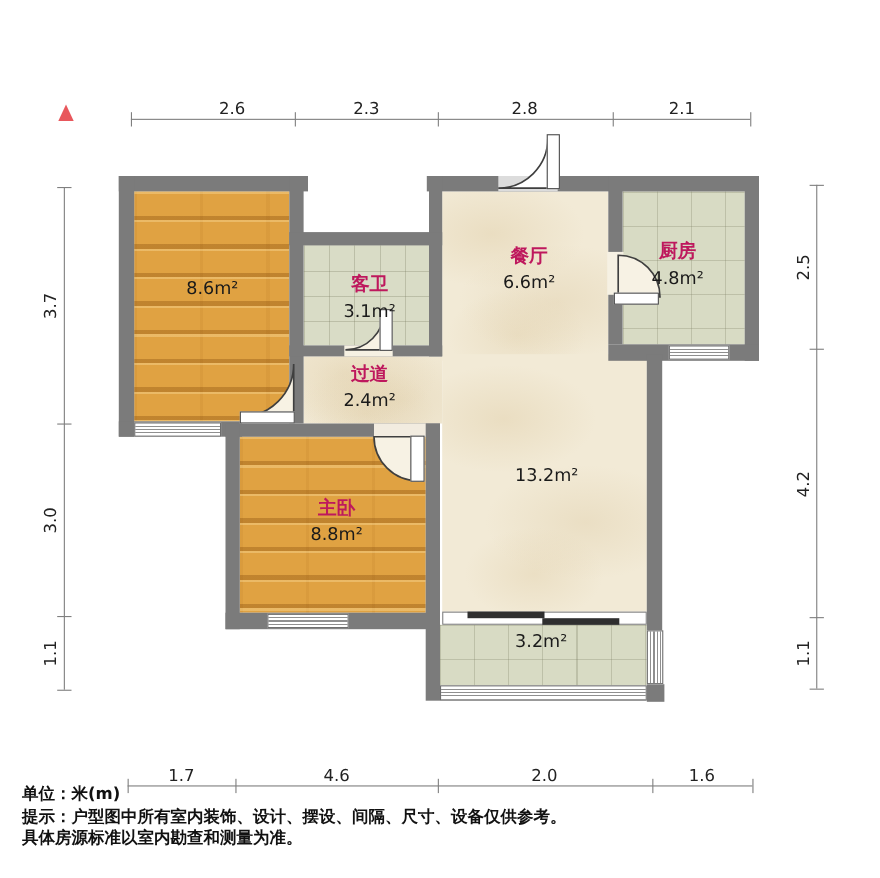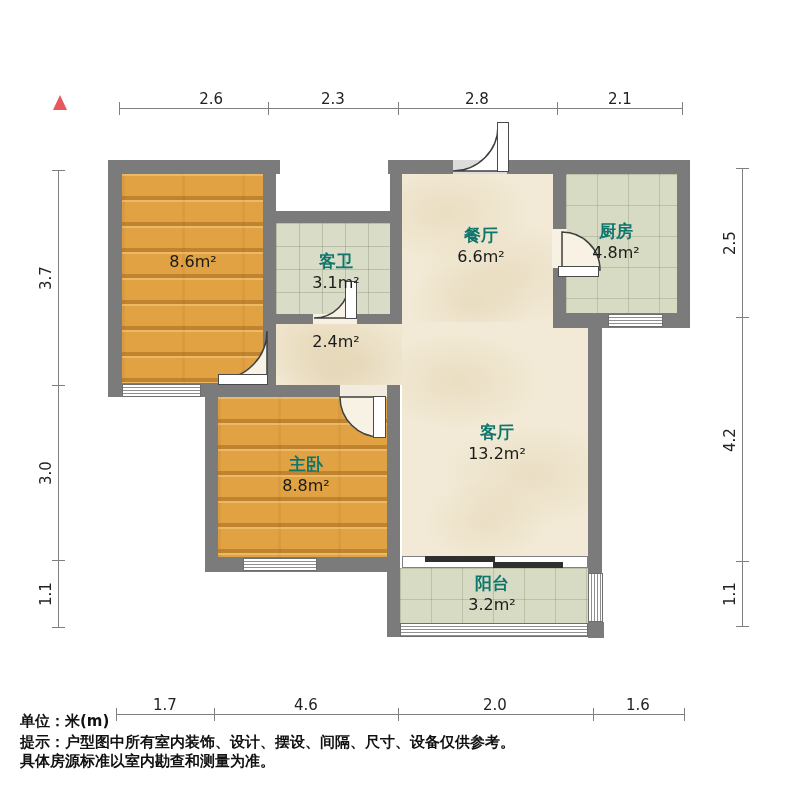--- a/index.html
+++ b/index.html
@@ -46,21 +46,21 @@
 
   
   .leaf{position:absolute;background:#fff;border:1px solid #4a4a4a;box-sizing:border-box;}
   .slide-frame{position:absolute;background:#fff;border:1px solid #808080;box-sizing:border-box;}
   .slide-panel{position:absolute;background:#2f2f2f;}
 
   svg.overlay{position:absolute;left:0;top:0;pointer-events:none;}
 
   
   .room-label{position:absolute;width:120px;text-align:center;line-height:22px;}
-  .room-label .nm{font-size:17px;font-weight:bold;color:#0f766e;}
+  .room-label .nm{font-size:17px;font-weight:bold;color:#be185d;font-family:Liberation Mono, monospace;}
   .room-label .ar{font-size:16px;font-weight:500;color:#1a1a1a;}
 
   
   .dline{position:absolute;background:#7f7f7f;}
   .dtick{position:absolute;background:#7f7f7f;}
   .dlabel{position:absolute;width:60px;text-align:center;font-size:15px;color:#222;}
   .dlabel.rot{width:44px;transform:rotate(-90deg);transform-origin:center center;}
 
   
   .north{position:absolute;width:0;height:0;
@@ -140,32 +140,31 @@
   </div>
   <div class="room-label" style="left:421px;top:224px;">
     <div class="nm">餐厅</div>
     <div class="ar">6.6m²</div>
   </div>
   <div class="room-label" style="left:556px;top:220px;">
     <div class="nm">厨房</div>
     <div class="ar">4.8m²</div>
   </div>
   <div class="room-label" style="left:276px;top:331px;">
+    <div class="nm">过道</div>
     <div class="ar">2.4m²</div>
   </div>
   <div class="room-label" style="left:437px;top:421px;">
-    <div class="nm">客厅</div>
     <div class="ar">13.2m²</div>
   </div>
   <div class="room-label" style="left:246px;top:453px;">
     <div class="nm">主卧</div>
     <div class="ar">8.8m²</div>
   </div>
   <div class="room-label" style="left:432px;top:572px;">
-    <div class="nm">阳台</div>
     <div class="ar">3.2m²</div>
   </div>
 
   <div class="dline" style="left:119px;top:108px;width:563px;height:1px;"></div>
   <div class="dtick" style="left:119px;top:102px;width:1px;height:13px;"></div>
   <div class="dtick" style="left:268px;top:102px;width:1px;height:13px;"></div>
   <div class="dtick" style="left:398px;top:102px;width:1px;height:13px;"></div>
   <div class="dtick" style="left:557px;top:102px;width:1px;height:13px;"></div>
   <div class="dtick" style="left:682px;top:102px;width:1px;height:13px;"></div>
   <div class="dlabel" style="left:163px;top:90px;text-align:right;">2.6</div>

